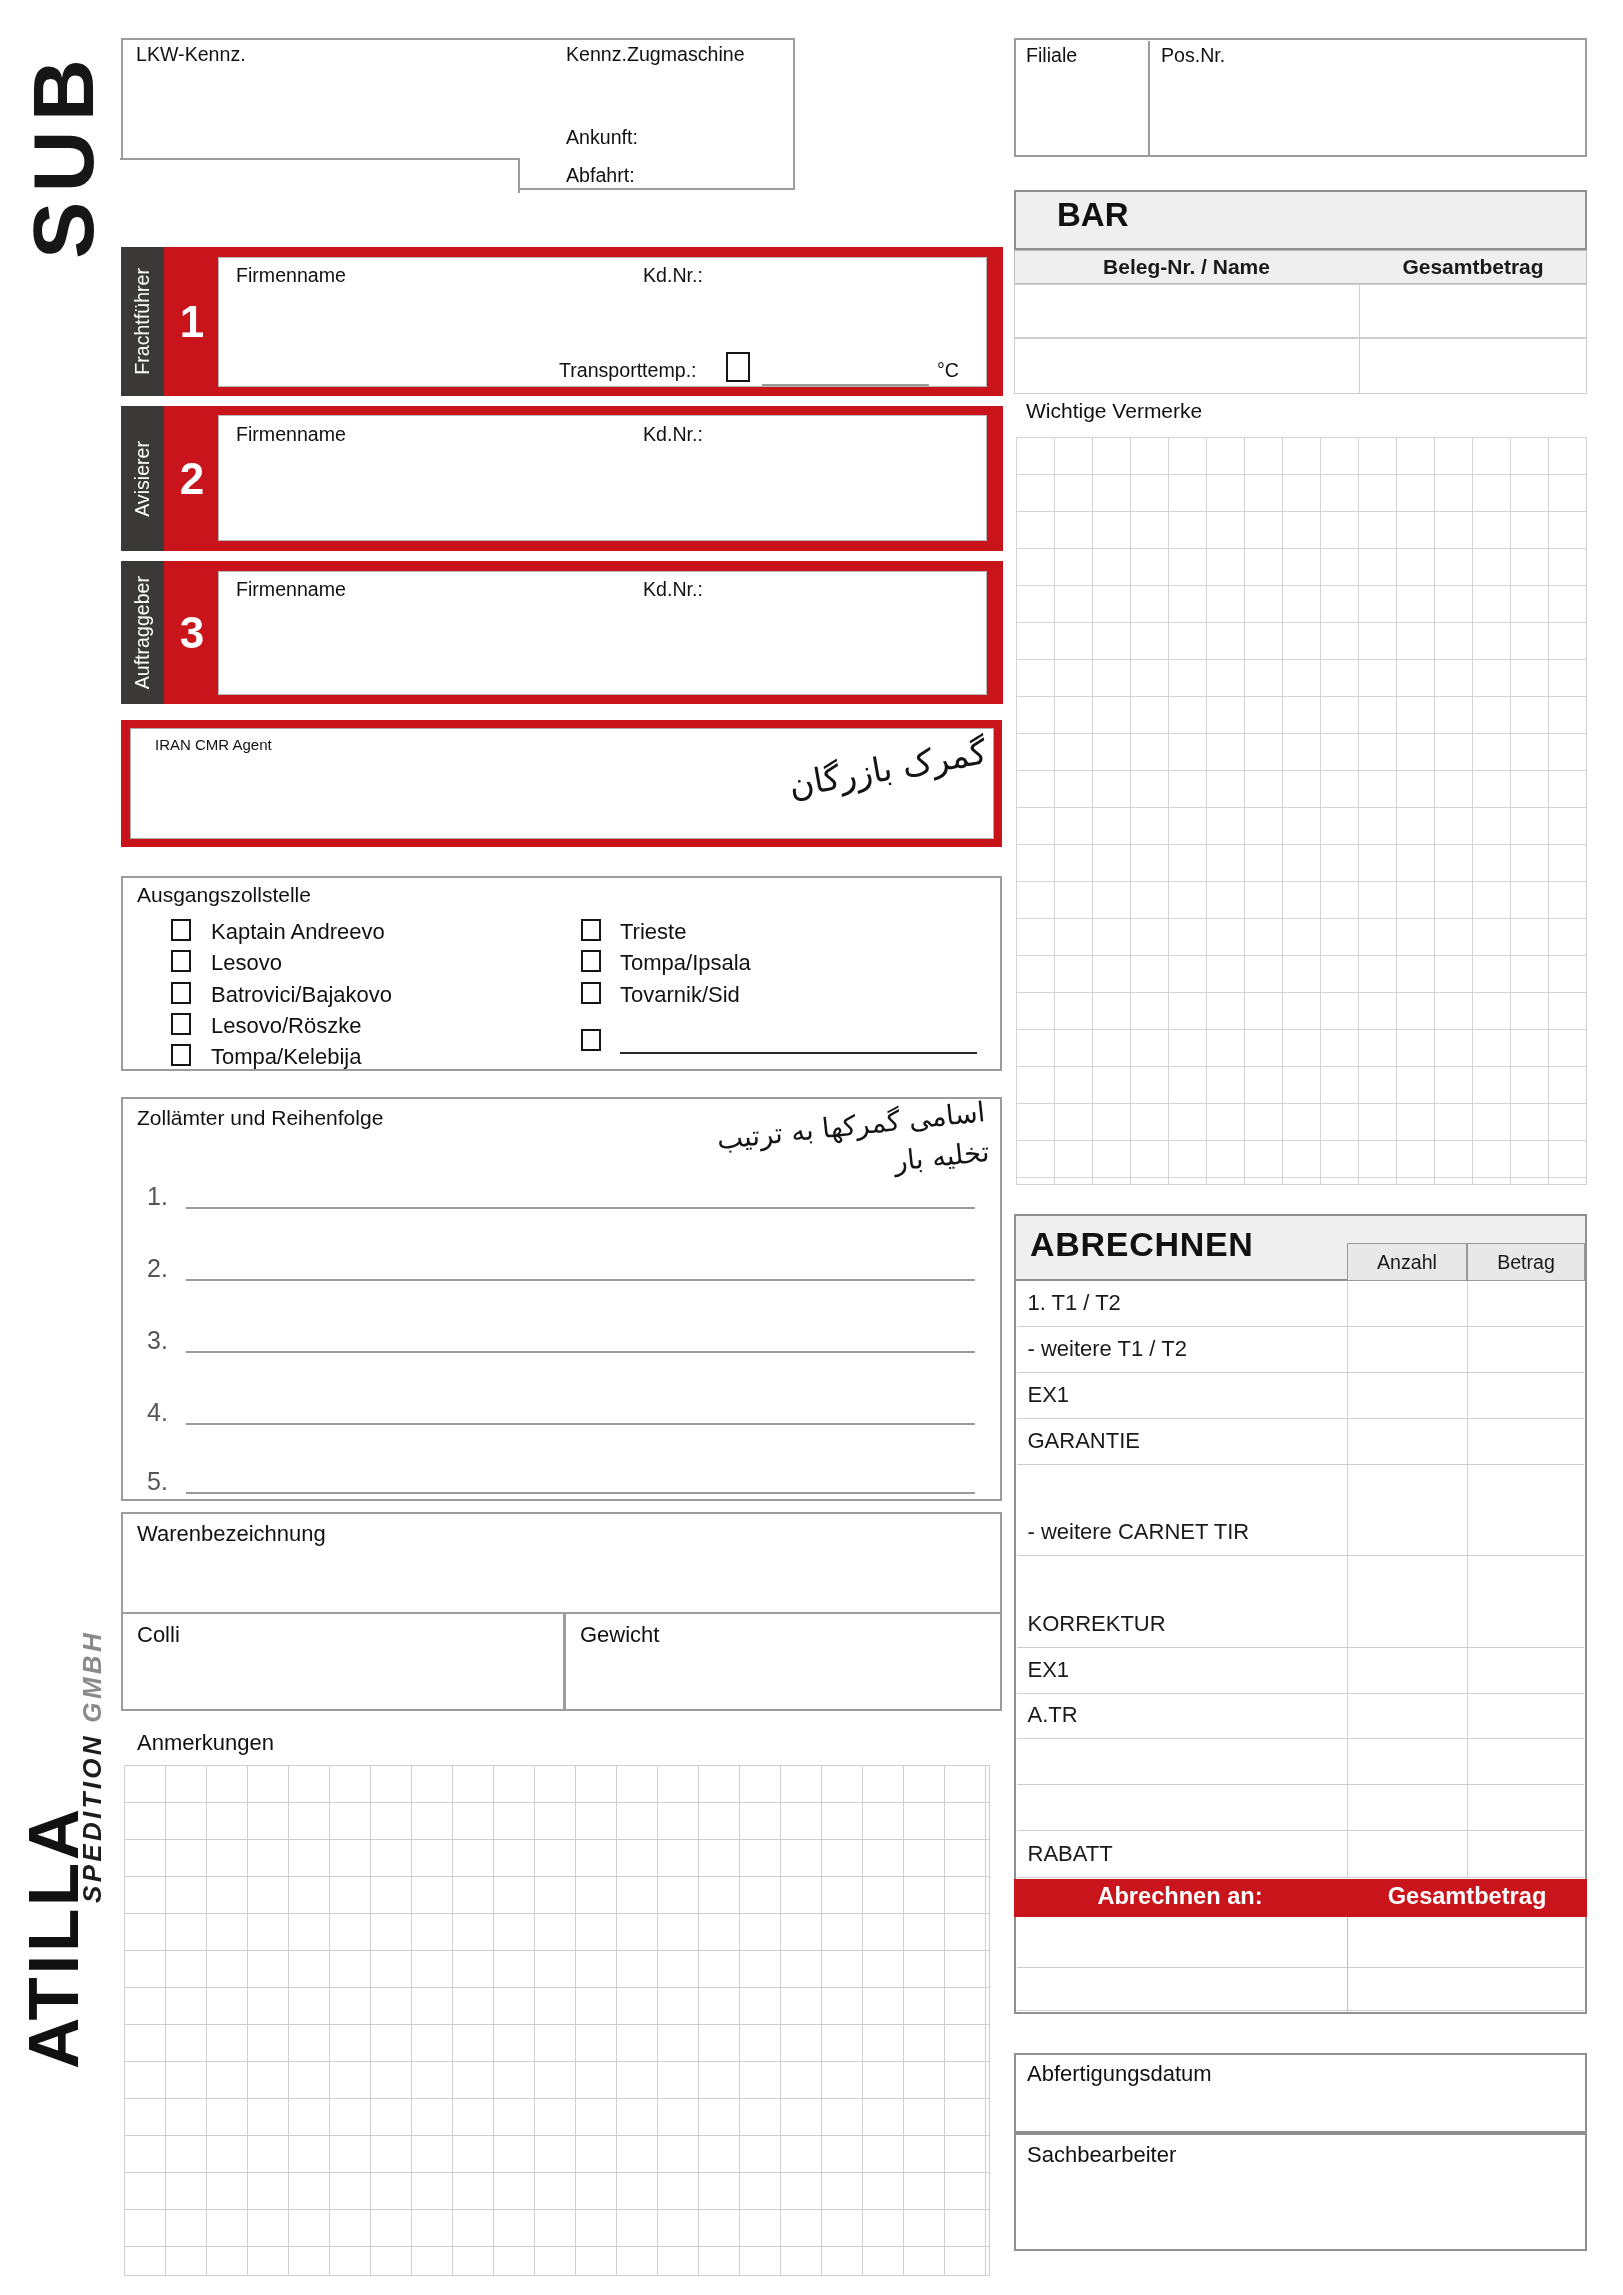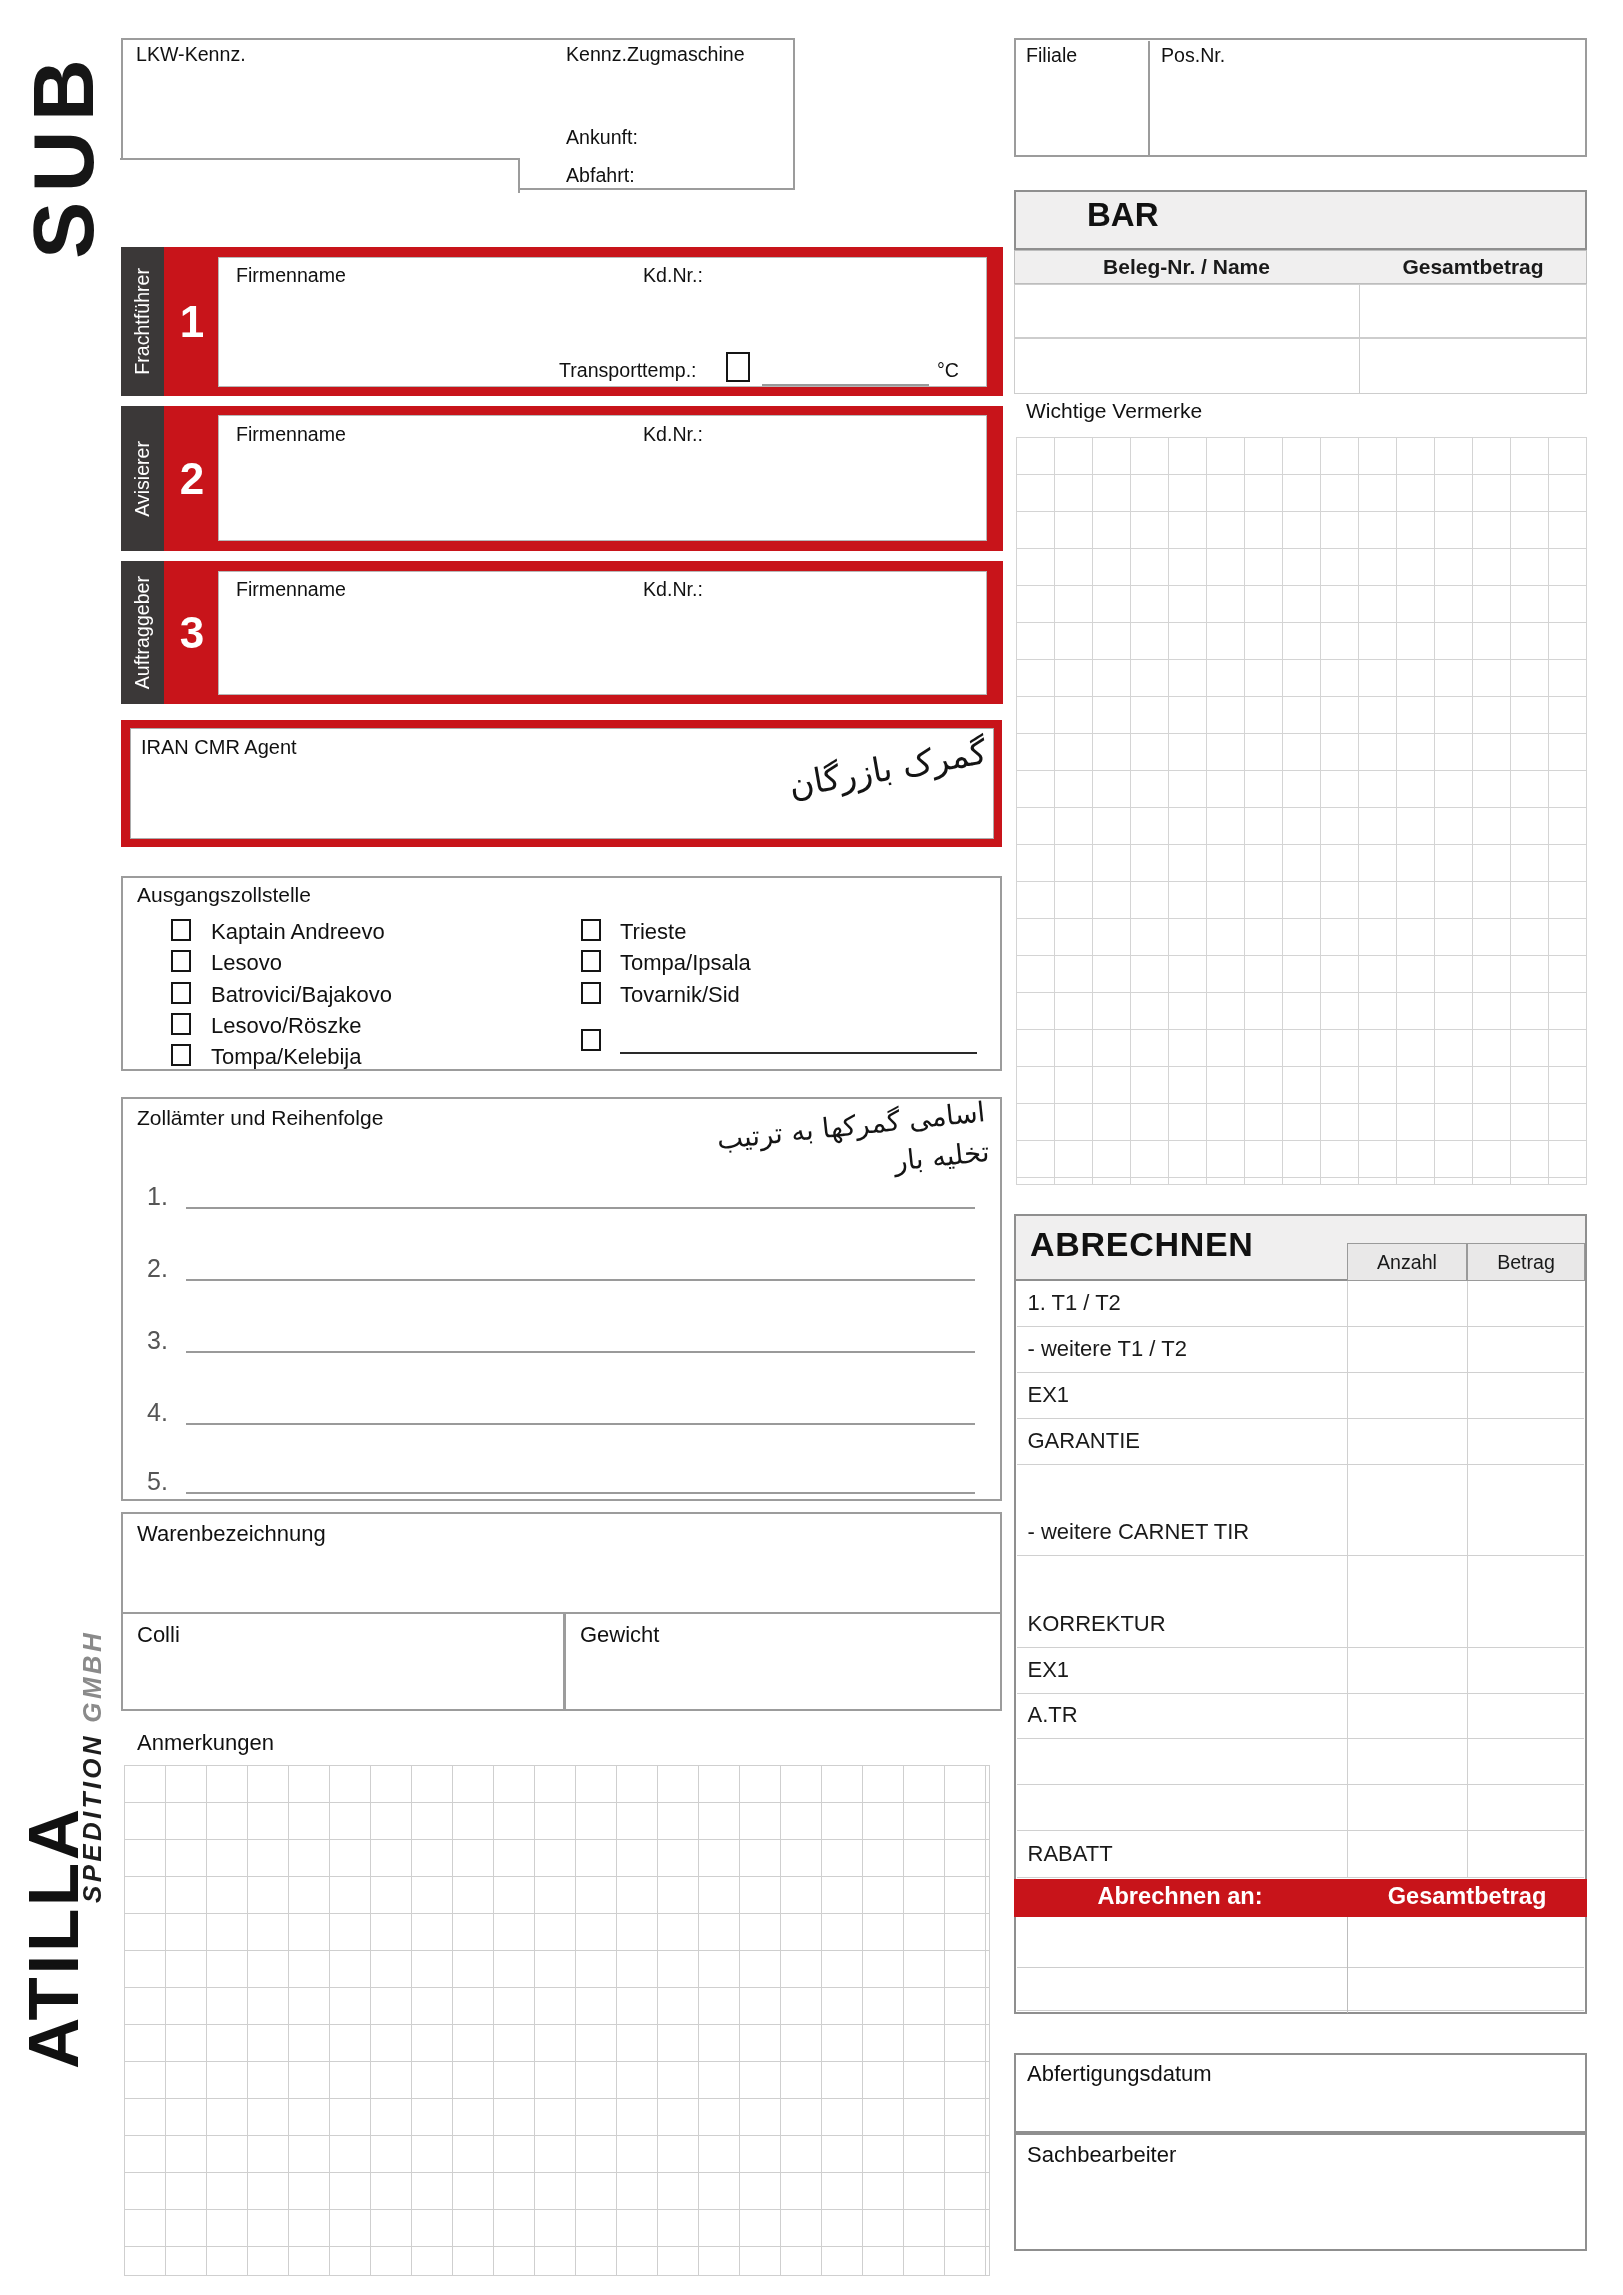--- a/index.html
+++ b/index.html
@@ -38,21 +38,21 @@
     border-right:1.3px solid #d4d4d4; border-bottom:1.3px solid #d4d4d4;
     background-image:repeating-linear-gradient(to right,#d4d4d4 0 1.3px,transparent 1.3px 38px),
                      repeating-linear-gradient(to bottom,#d4d4d4 0 1.3px,transparent 1.3px 37px); }
   #anmerkungen-grid { left:124px; top:1765px; width:866px; height:511px;
     border-right:1.3px solid #cfcfcf; border-bottom:1.3px solid #cfcfcf;
     background-image:repeating-linear-gradient(to right,#cfcfcf 0 1.3px,transparent 1.3px 41px),
                      repeating-linear-gradient(to bottom,#cfcfcf 0 1.3px,transparent 1.3px 37px); }
 
   
   #bar-head { left:1014px; top:190px; width:573px; height:60px; background:#f0efef; border:2.6px solid #8f8f8f; }
-  #bar-title { left:1087px; top:196px; font-size:33px; font-weight:800;text-align:center; }
+  #bar-title { left:1057px; top:196px; font-size:33px; font-weight:800;text-align:center; }
   .bar-hrow { left:1014px; top:250px; width:573px; height:34px; background:#f0efef; border:1.3px solid #bdbdbd; }
   .bar-cell { position:absolute; font-size:21px; font-weight:700; text-align:center; }
   .bar-row { position:absolute; left:1014px; width:573px; background:#fff; border:1.3px solid #cdcdcd; }
 
   
   #ab-box { left:1014px; top:1214px; width:573px; height:800px; border:2.6px solid #8f8f8f; background:#fff; }
   #ab-header { left:1014px; top:1214px; width:573px; height:67px; background:#f0efef; border:2.6px solid #8f8f8f; }
   #ab-title { left:1030px; top:1225px; font-size:34px; font-weight:800; letter-spacing:0.7px; }
   .ab-subcell { position:absolute; top:1243px; height:38px; background:#e9e8e8; border:1.3px solid #9a9a9a; font-size:19.6px; display:flex; align-items:center; justify-content:center; }
   .ab-row { position:absolute; left:1017px; width:567px; height:46px; border-bottom:1.3px solid #d0d0d0; }
@@ -122,21 +122,21 @@
       <span class="vert">Auftraggeber</span>
     </div>
   <div class="section-red" style="top:561px; height:143px;"></div>
   <div class="big-num" style="top:561px; height:143px;">3</div>
   <div class="inner-white" style="top:571px; height:124px;"></div>
   <div class="lbl" style="left:236px; top:578px;">Firmenname</div>
   <div class="lbl" style="left:643px; top:578px;">Kd.Nr.:</div>
 
   <div class="abs" style="left:121px; top:720px; width:881px; height:127px; background:#C8141A;"></div>
   <div class="abs" style="left:130px; top:728px; width:864px; height:111px; background:#fff; border:1.3px solid #ababab;"></div>
-  <div class="lbl" style="left:141px; top:736px; font-size:20px;">IRAN CMR Agent</div>
+  <div class="lbl" style="left:155px; top:736px; font-size:15px;">IRAN CMR Agent</div>
   <div class="abs fa" style="left:733px; top:753px; width:255px; text-align:right; font-size:34px; transform:rotate(-10deg);">گمرک بازرگان</div>
 
   <div class="box" style="left:121px; top:876px; width:881px; height:195px;"></div>
   <div class="lbl" style="left:137px; top:883px; font-size:21px;">Ausgangszollstelle</div>
   <div class="checkbox" style="left:171px; top:919px;"></div>
   <div class="lbl lbl34" style="left:211px; top:919px;">Kaptain Andreevo</div>
   <div class="checkbox" style="left:171px; top:950px;"></div>
   <div class="lbl lbl34" style="left:211px; top:950px;text-align:right;">Lesovo</div>
   <div class="checkbox" style="left:171px; top:982px;"></div>
   <div class="lbl lbl34" style="left:211px; top:982px;">Batrovici/Bajakovo</div>

